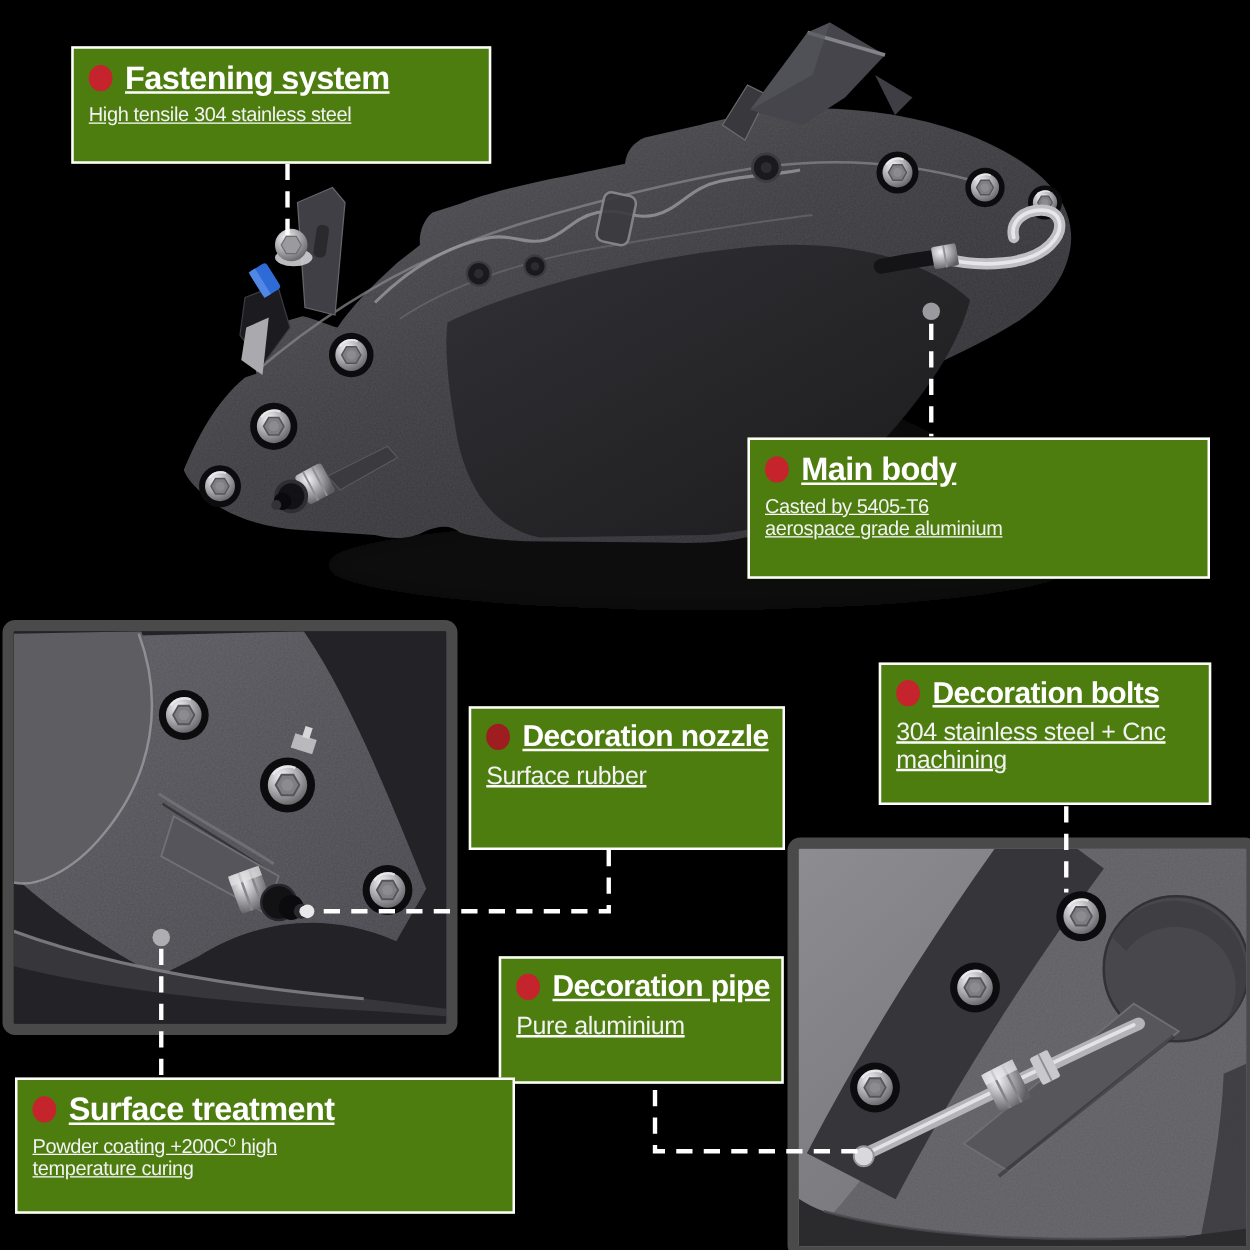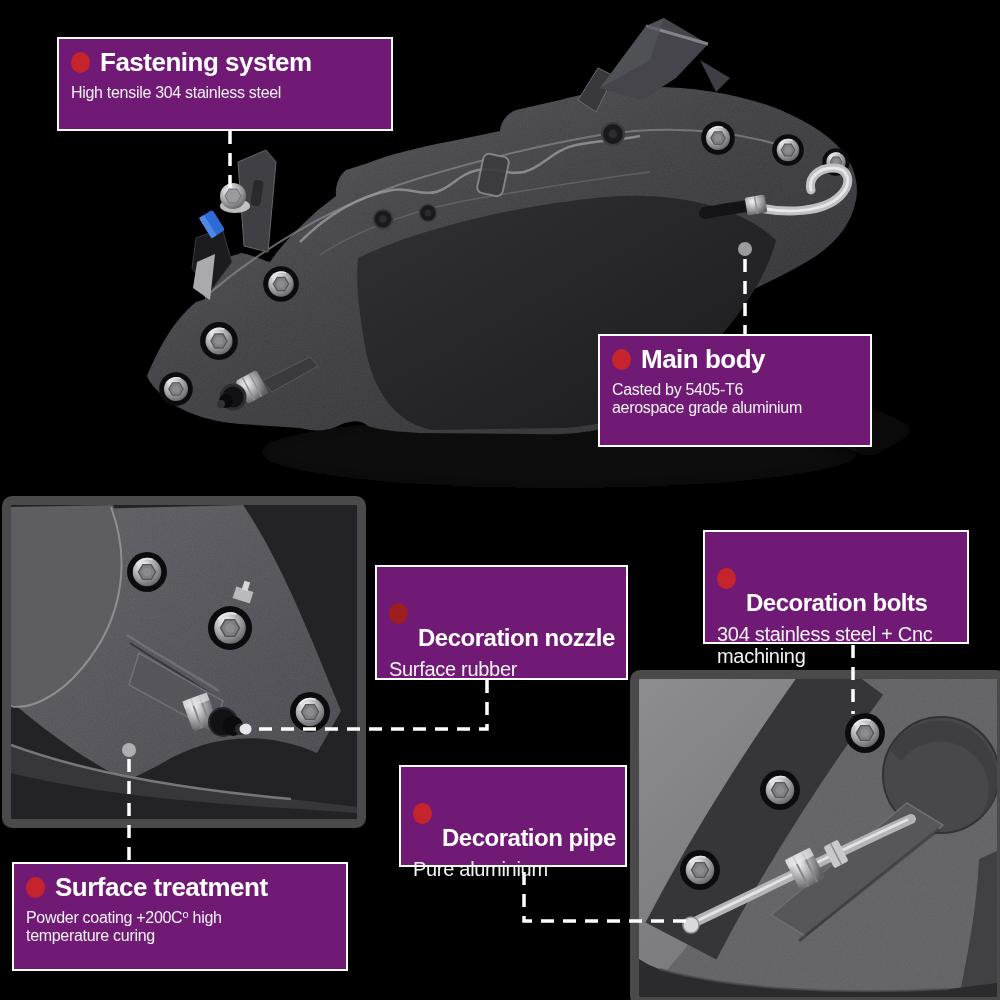--- a/index.html
+++ b/index.html
@@ -1,38 +1,38 @@
 <!DOCTYPE html>
 <html><head>
 <meta charset="utf-8">
 <style>
   html,body{margin:0;padding:0;background:#000;}
   #canvas{position:relative;width:1000px;height:1000px;background:#000;overflow:hidden;
           font-family:"Liberation Sans","DejaVu Sans",sans-serif;}
   .layer{position:absolute;left:0;top:0;width:1000px;height:1000px;}
   svg{display:block;}
   
-  .callout{position:absolute;background:#701a75;border:2px solid #ffffff;color:#fff;
-           padding:9px 12px;box-sizing:border-box;z-index:10;}
+  .callout{position:absolute;background:#4d7c0f;border:2px solid #ffffff;color:#fff;
+           padding:9px 12px;box-sizing:border-box;z-index:10;text-decoration:underline;}
   .t-row{display:flex;align-items:center;gap:10px;}
   .dot{width:19px;height:21px;border-radius:50%;background:#c6242c;flex:0 0 auto;}
   .dot.dark{background:#9e1d20;}
   .title{font-size:26px;font-weight:700;letter-spacing:-0.5px;line-height:1.15;white-space:nowrap;}
   .sub{font-size:16px;font-weight:400;letter-spacing:-0.3px;line-height:1.14;color:#f2f2f2;
        margin-top:6px;white-space:nowrap;}
   .sub + .sub{margin-top:0;}
-  .callout.small .title{font-size:24px;margin-top:48px;}
+  .callout.small .title{font-size:24px;}
   .callout.small .sub{font-size:20px;}
   #c-fastening{left:57px;top:37px;width:336px;height:94px;}
-  #c-mainbody {left:598px;top:334px;width:274px;height:113px;}
+  #c-mainbody {left:598px;top:350px;width:370px;height:113px;}
   #c-mainbody .sub:first-of-type{margin-top:12px;}
   #c-nozzle   {left:375px;top:565px;width:253px;height:115px;}
   #c-bolts    {left:703px;top:530px;width:266px;height:114px;}
   #c-pipe     {left:399px;top:765px;width:228px;height:102px;}
-  #c-surface  {left:12px;top:862px;width:336px;height:109px;}
+  #c-surface  {left:12px;top:862px;width:400px;height:109px;}
   
   .photo{position:absolute;border:9px solid #4a4a4a;border-radius:10px;background:#232327;
          overflow:hidden;z-index:2;}
   #photo-left {left:2px;top:496px;width:346px;height:314px;}
   #photo-right{left:630px;top:670px;width:358px;height:318px;background:#7a7a7f;}
   .overlay{z-index:5;pointer-events:none;}
 </style>
 </head>
 <body>
 

